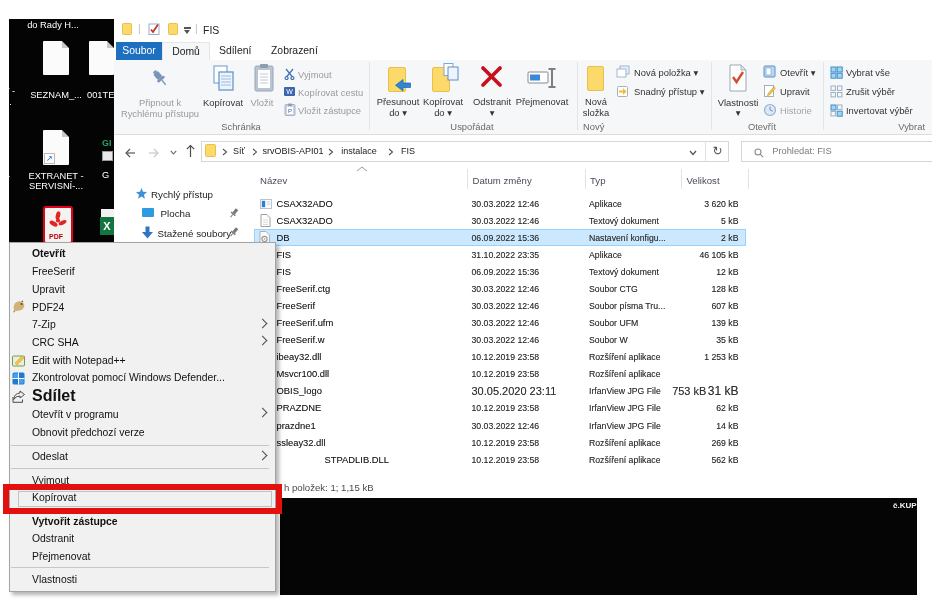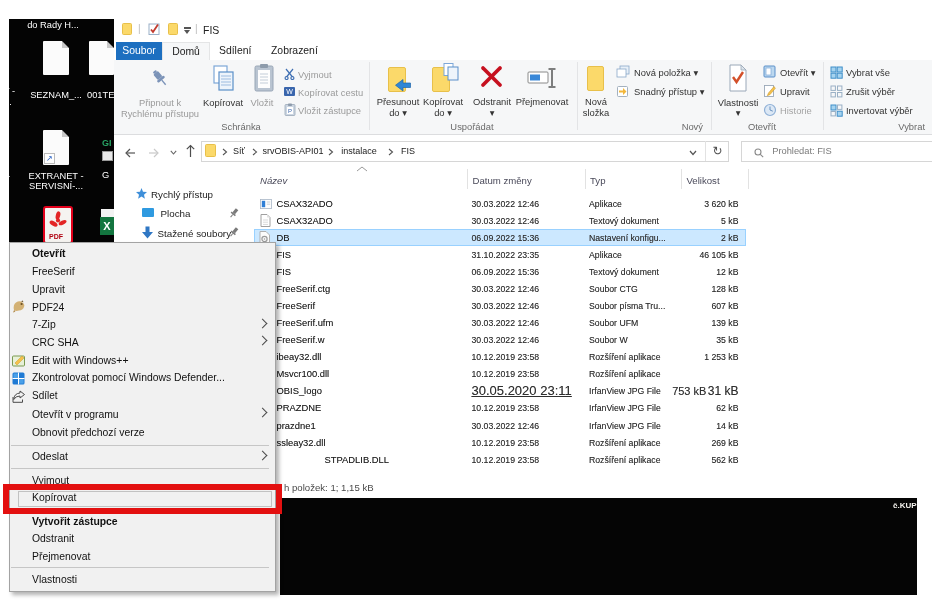--- a/index.html
+++ b/index.html
@@ -61,21 +61,21 @@
 <div class="a" style="left:162px;top:41.5px;width:48px;height:18px;background:#f6f7f8;border:1px solid #e4e5e6;border-bottom:none;color:#222;font-size:10.4px;text-align:center;line-height:18px;box-sizing:border-box;">Domů</div>
 <div class="a txt" style="left:219px;top:45px;color:#222;font-size:10.4px;">Sdílení</div>
 <div class="a txt" style="left:271px;top:45px;color:#222;font-size:10.4px;">Zobrazení</div>
 <div class="a" style="left:114px;top:59.5px;width:818px;height:74px;background:#f6f7f8;border-bottom:1px solid #dcdddf;"></div>
 <div class="a" style="left:369px;top:62px;width:1px;height:68px;background:#e3e4e6;"></div>
 <div class="a" style="left:577px;top:62px;width:1px;height:68px;background:#e3e4e6;"></div>
 <div class="a" style="left:710.5px;top:62px;width:1px;height:68px;background:#e3e4e6;"></div>
 <div class="a" style="left:823px;top:62px;width:1px;height:68px;background:#e3e4e6;"></div>
 <div class="a txt" style="left:181px;top:121px;width:120px;text-align:center;color:#6a6a6a;font-size:9.4px;">Schránka</div>
 <div class="a txt" style="left:412px;top:121px;width:120px;text-align:center;color:#6a6a6a;font-size:9.4px;">Uspořádat</div>
-<div class="a txt" style="left:583px;top:121px;width:120px;text-align:right;color:#6a6a6a;font-size:9.4px;">Nový</div>
+<div class="a txt" style="left:583px;top:121px;width:120px;text-align:left;color:#6a6a6a;font-size:9.4px;">Nový</div>
 <div class="a txt" style="left:702px;top:121px;width:120px;text-align:center;color:#6a6a6a;font-size:9.4px;">Otevřít</div>
 <div class="a txt" style="left:805px;top:121px;width:120px;text-align:right;color:#6a6a6a;font-size:9.4px;">Vybrat</div>
 <svg class="a" style="left:148px;top:66px;" width="24" height="24" viewBox="0 0 24 24">
 <g transform="rotate(-40 12 12)" fill="#7b93b8">
       <rect x="10" y="3" width="4" height="2.2" rx="1"></rect>
       <rect x="9" y="5.2" width="6" height="7" rx="1"></rect>
       <rect x="7.5" y="12.2" width="9" height="2.6" rx="1.2"></rect>
       <rect x="11.3" y="14.8" width="1.4" height="6"></rect>
     </g>
   </svg>
@@ -287,21 +287,21 @@
 <path d="M4.5 0.5 L8.5 0.5 L8.5 6 L12 6 L6.5 12.5 L1 6 L4.5 6 Z" fill="#2f77c4"></path>
   </svg>
 <div class="a txt" style="left:157.5px;top:227.5px;color:#222;font-size:9.8px;">Stažené soubory</div>
 <svg class="a" style="left:228px;top:225.5px;" width="12" height="12" viewBox="0 0 12 12">
 <g transform="rotate(40 6 6)" fill="#7a7a7a">
       <rect x="4.4" y="1.2" width="3.2" height="5.2"></rect>
       <rect x="3.2" y="6.4" width="5.6" height="1.5"></rect>
       <rect x="5.5" y="7.9" width="1" height="3.4"></rect>
     </g>
   </svg>
-<div class="a txt" style="left:260px;top:175px;color:#4a4a5a;font-size:9.6px;font-style:italic;">Název</div>
+<div class="a txt" style="left:260px;top:175px;color:#4a4a5a;font-size:9.6px;">Název</div>
 <svg class="a" style="left:356px;top:166px;" width="12" height="6" viewBox="0 0 12 6">
 <path d="M1 5 L6 1 L11 5" fill="none" stroke="#9a9a9a" stroke-width="1"></path>
   </svg>
 <div class="a txt" style="left:472.5px;top:175px;color:#4a4a5a;font-size:9.6px;">Datum změny</div>
 <div class="a txt" style="left:590px;top:175px;color:#4a4a5a;font-size:9.6px;">Typ</div>
 <div class="a txt" style="left:686.5px;top:175px;color:#4a4a5a;font-size:9.6px;">Velikost</div>
 <div class="a" style="left:466.5px;top:169px;width:1px;height:20px;background:#e2e2e2;"></div>
 <div class="a" style="left:584.7px;top:169px;width:1px;height:20px;background:#e2e2e2;"></div>
 <div class="a" style="left:680.5px;top:169px;width:1px;height:20px;background:#e2e2e2;"></div>
 <div class="a" style="left:747.8px;top:169px;width:1px;height:20px;background:#e2e2e2;"></div>
@@ -344,21 +344,21 @@
 <div class="a txt" style="left:640px;top:334.2px;width:98.5px;text-align:right;color:#2f2f2f;font-size:8.7px;line-height:12px;text-shadow:0 0 0.4px rgba(47,47,47,0.5);">35 kB</div>
 <div class="a txt" style="left:276.5px;top:351.2px;color:#1c1c1c;font-size:9.4px;line-height:12px;text-shadow:0 0 0.4px rgba(28,28,28,0.45);">ibeay32.dll</div>
 <div class="a txt" style="left:471.5px;top:351.2px;color:#2f2f2f;font-size:8.7px;line-height:12px;text-shadow:0 0 0.4px rgba(47,47,47,0.5);">10.12.2019 23:58</div>
 <div class="a txt" style="left:589px;top:351.2px;color:#2f2f2f;font-size:8.7px;line-height:12px;text-shadow:0 0 0.4px rgba(47,47,47,0.5);">Rozšíření aplikace</div>
 <div class="a txt" style="left:640px;top:351.2px;width:98.5px;text-align:right;color:#2f2f2f;font-size:8.7px;line-height:12px;text-shadow:0 0 0.4px rgba(47,47,47,0.5);">1 253 kB</div>
 <div class="a txt" style="left:276.5px;top:368.3px;color:#1c1c1c;font-size:9.4px;line-height:12px;text-shadow:0 0 0.4px rgba(28,28,28,0.45);">Msvcr100.dll</div>
 <div class="a txt" style="left:471.5px;top:368.3px;color:#2f2f2f;font-size:8.7px;line-height:12px;text-shadow:0 0 0.4px rgba(47,47,47,0.5);">10.12.2019 23:58</div>
 <div class="a txt" style="left:589px;top:368.3px;color:#2f2f2f;font-size:8.7px;line-height:12px;text-shadow:0 0 0.4px rgba(47,47,47,0.5);">Rozšíření aplikace</div>
 <div class="a txt" style="left:640px;top:385px;width:98.5px;text-align:center;color:#2f2f2f;font-size:11px;line-height:12px;text-shadow:0 0 0.4px rgba(47,47,47,0.5);">753 kB</div>
 <div class="a txt" style="left:276.5px;top:385.4px;color:#1c1c1c;font-size:9.4px;line-height:12px;text-shadow:0 0 0.4px rgba(28,28,28,0.45);">OBIS_logo</div>
-<div class="a txt" style="left:471.5px;top:385.4px;color:#2f2f2f;font-size:13px;line-height:12px;text-shadow:0 0 0.4px rgba(47,47,47,0.5);text-decoration:underline;">30.05.2020 23:11</div>
+<div class="a txt" style="left:471.5px;top:385.4px;color:#2f2f2f;font-size:11px;line-height:12px;text-shadow:0 0 0.4px rgba(47,47,47,0.5);">30.05.2020 23:11</div>
 <div class="a txt" style="left:589px;top:385.4px;color:#2f2f2f;font-size:8.7px;line-height:12px;text-shadow:0 0 0.4px rgba(47,47,47,0.5);">IrfanView JPG File</div>
 <div class="a txt" style="left:640px;top:385.4px;width:98.5px;text-align:right;color:#2f2f2f;font-size:12px;line-height:12px;text-shadow:0 0 0.4px rgba(47,47,47,0.5);">31 kB</div>
 <div class="a txt" style="left:276.5px;top:402.4px;color:#1c1c1c;font-size:9.4px;line-height:12px;text-shadow:0 0 0.4px rgba(28,28,28,0.45);">PRAZDNE</div>
 <div class="a txt" style="left:471.5px;top:402.4px;color:#2f2f2f;font-size:8.7px;line-height:12px;text-shadow:0 0 0.4px rgba(47,47,47,0.5);">10.12.2019 23:58</div>
 <div class="a txt" style="left:589px;top:402.4px;color:#2f2f2f;font-size:8.7px;line-height:12px;text-shadow:0 0 0.4px rgba(47,47,47,0.5);">IrfanView JPG File</div>
 <div class="a txt" style="left:640px;top:402.4px;width:98.5px;text-align:right;color:#2f2f2f;font-size:8.7px;line-height:12px;text-shadow:0 0 0.4px rgba(47,47,47,0.5);">62 kB</div>
 <div class="a txt" style="left:276.5px;top:419.5px;color:#1c1c1c;font-size:9.4px;line-height:12px;text-shadow:0 0 0.4px rgba(28,28,28,0.45);">prazdne1</div>
 <div class="a txt" style="left:471.5px;top:419.5px;color:#2f2f2f;font-size:8.7px;line-height:12px;text-shadow:0 0 0.4px rgba(47,47,47,0.5);">30.03.2022 12:46</div>
 <div class="a txt" style="left:589px;top:419.5px;color:#2f2f2f;font-size:8.7px;line-height:12px;text-shadow:0 0 0.4px rgba(47,47,47,0.5);">IrfanView JPG File</div>
 <div class="a txt" style="left:640px;top:419.5px;width:98.5px;text-align:right;color:#2f2f2f;font-size:8.7px;line-height:12px;text-shadow:0 0 0.4px rgba(47,47,47,0.5);">14 kB</div>
@@ -398,23 +398,23 @@
   </div>
 <div class="a" style="left:8.5px;top:242px;width:267.5px;height:350px;background:#f1f1f1;border:1px solid #a3a3a3;box-sizing:border-box;box-shadow:3px 3px 4px rgba(0,0,0,0.3);"></div>
 <div class="a txt" style="left:32px;top:246.5px;color:#111;font-size:10.4px;font-weight:bold;line-height:13px;">Otevřít</div>
 <div class="a txt" style="left:32px;top:264.8px;color:#111;font-size:10.4px;font-weight:normal;line-height:13px;">FreeSerif</div>
 <div class="a txt" style="left:32px;top:282.9px;color:#111;font-size:10.4px;font-weight:normal;line-height:13px;">Upravit</div>
 <div class="a txt" style="left:32px;top:300.5px;color:#111;font-size:10.4px;font-weight:normal;line-height:13px;">PDF24</div>
 <div class="a txt" style="left:32px;top:318.0px;color:#111;font-size:10.4px;font-weight:normal;line-height:13px;">7-Zip</div>
 <div class="a" style="left:259px;top:319.5px;width:6px;height:6px;border-right:1px solid #4a4a4a;border-bottom:1px solid #4a4a4a;transform:rotate(-45deg);"></div>
 <div class="a txt" style="left:32px;top:335.5px;color:#111;font-size:10.4px;font-weight:normal;line-height:13px;">CRC SHA</div>
 <div class="a" style="left:259px;top:337px;width:6px;height:6px;border-right:1px solid #4a4a4a;border-bottom:1px solid #4a4a4a;transform:rotate(-45deg);"></div>
-<div class="a txt" style="left:32px;top:353.5px;color:#111;font-size:10.4px;font-weight:normal;line-height:13px;">Edit with Windows++</div>
+<div class="a txt" style="left:32px;top:353.5px;color:#111;font-size:10.4px;font-weight:normal;line-height:13px;">Edit with Notepad++</div>
 <div class="a txt" style="left:32px;top:371.3px;color:#111;font-size:10.4px;font-weight:normal;line-height:13px;text-align:right;">Zkontrolovat pomocí Windows Defender...</div>
-<div class="a txt" style="left:32px;top:389.0px;color:#111;font-size:10px;font-weight:normal;line-height:13px;">Sdílet</div>
+<div class="a txt" style="left:32px;top:389.0px;color:#111;font-size:16px;font-weight:bold;line-height:13px;">Sdílet</div>
 <div class="a txt" style="left:32px;top:407.5px;color:#111;font-size:10.4px;font-weight:normal;line-height:13px;">Otevřít v programu</div>
 <div class="a" style="left:259px;top:409px;width:6px;height:6px;border-right:1px solid #4a4a4a;border-bottom:1px solid #4a4a4a;transform:rotate(-45deg);"></div>
 <div class="a txt" style="left:32px;top:426.0px;color:#111;font-size:10.4px;font-weight:normal;line-height:13px;">Obnovit předchozí verze</div>
 <div class="a txt" style="left:32px;top:450.0px;color:#111;font-size:10.4px;font-weight:normal;line-height:13px;">Odeslat</div>
 <div class="a" style="left:259px;top:451.5px;width:6px;height:6px;border-right:1px solid #4a4a4a;border-bottom:1px solid #4a4a4a;transform:rotate(-45deg);"></div>
 <div class="a txt" style="left:32px;top:473.5px;color:#111;font-size:10.4px;font-weight:normal;line-height:13px;">Vyjmout</div>
 <div class="a txt" style="left:32px;top:491.3px;color:#111;font-size:10.4px;font-weight:normal;line-height:13px;">Kopírovat</div>
 <div class="a txt" style="left:32px;top:515.0px;color:#111;font-size:10.4px;font-weight:bold;line-height:13px;">Vytvořit zástupce</div>
 <div class="a txt" style="left:32px;top:532.4px;color:#111;font-size:10.4px;font-weight:normal;line-height:13px;">Odstranit</div>
 <div class="a txt" style="left:32px;top:549.5px;color:#111;font-size:10.4px;font-weight:normal;line-height:13px;">Přejmenovat</div>

